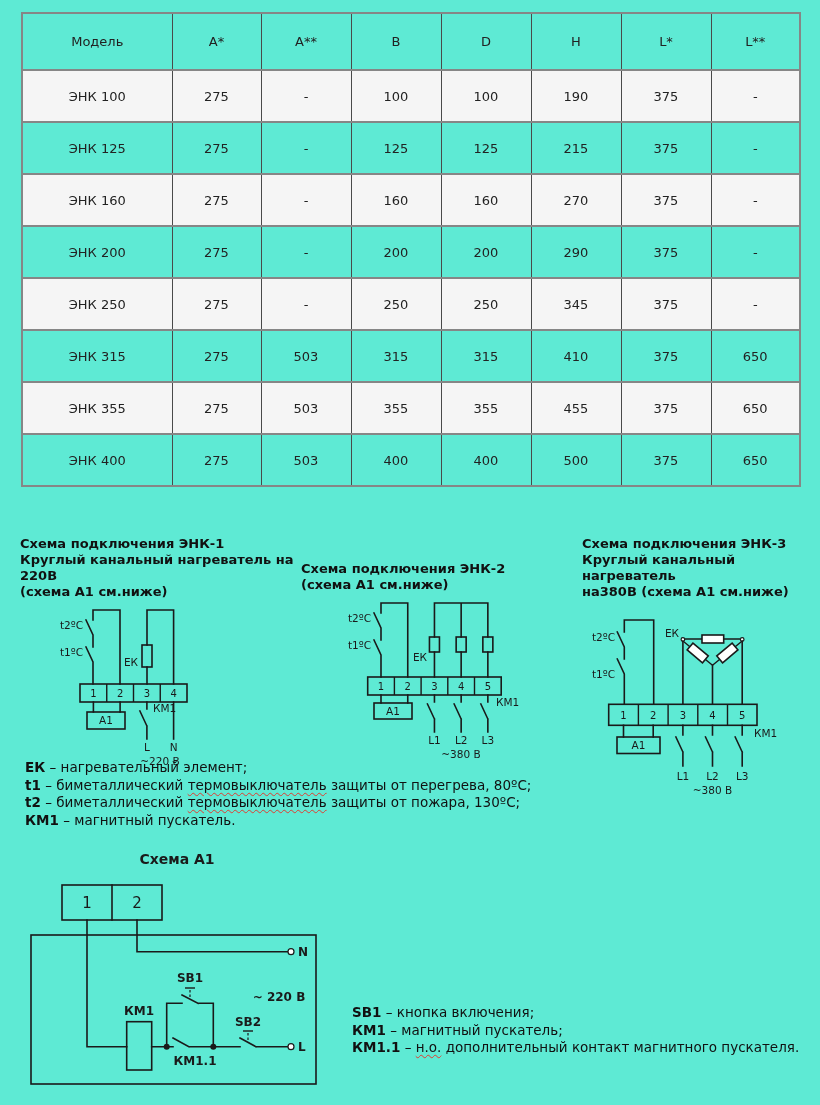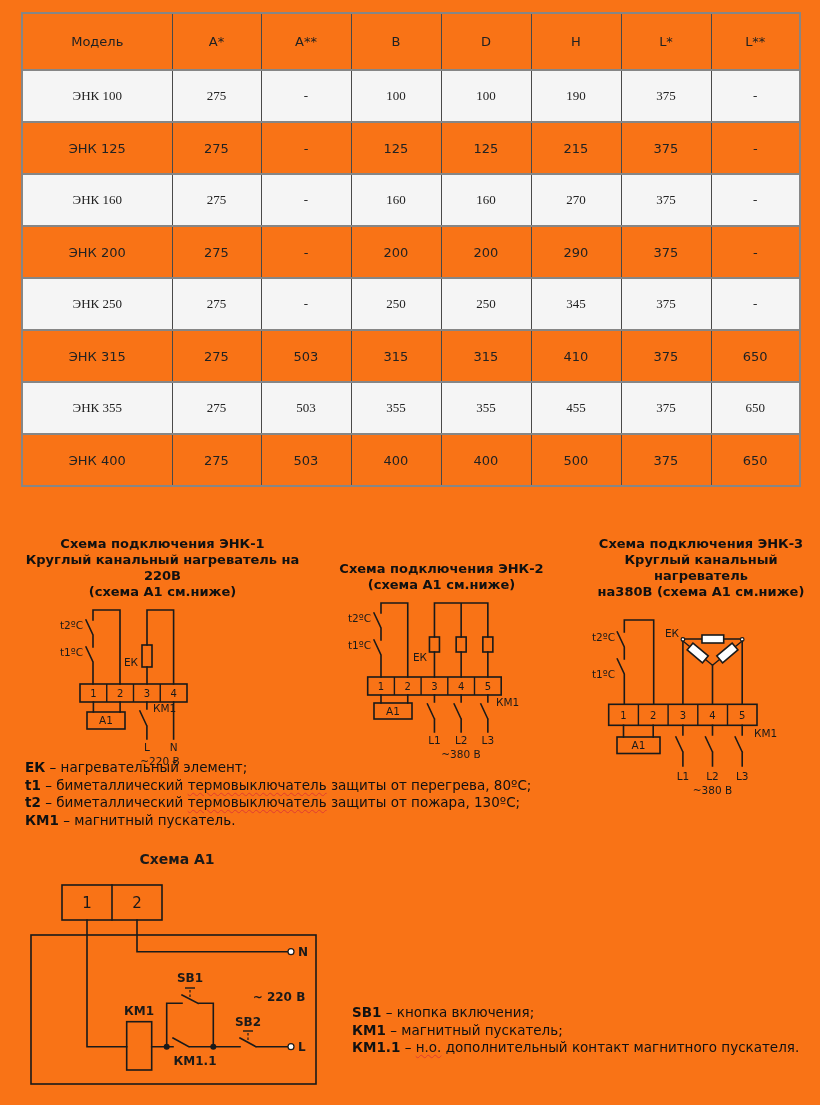--- a/index.html
+++ b/index.html
@@ -1,32 +1,32 @@
 <!DOCTYPE html>
 <html><head>
 <meta charset="utf-8">
 <style>
   * { margin:0; padding:0; box-sizing:border-box; }
   html,body { background:#ffffff; }
   body { font-family:"DejaVu Sans", sans-serif; color:#1a1a1a; }
-  .page { position:relative; width:820px; height:1105px; background:#f97316; overflow:hidden; }
+  .page { position:relative; width:820px; height:1105px; background:#5eead4; overflow:hidden; }
 
   
   table.dims { position:absolute; left:21px; top:12px; width:778px;
     border-collapse:collapse; table-layout:fixed; font-size:13px; color:#222; }
   table.dims th, table.dims td {
     border-left:1px solid #4a4a4a; border-top:2px solid #868686;
     text-align:center; vertical-align:middle; font-weight:normal; }
   table.dims { border:2px solid #868686; }
   table.dims th { height:57px; }
   table.dims td { height:52px; }
-  tr.stripe { background:#f5f5f5;font-family:Liberation Serif, serif; }
+  tr.stripe { background:#f5f5f5; }
 
   
-  .diagram { position:absolute; text-align:center; }
+  .diagram { position:absolute; text-align:left; }
   .d1 { left:20px;  top:536px; width:285px; }
   .d2 { left:301px; top:536px; width:281px;margin-top:25px; }
   .d3 { left:582px; top:536px; width:238px; }
   .diagram-title { font-size:13px; font-weight:bold; line-height:16px; color:#111; }
   .diagram svg { display:block; margin-top:2px; }
 
   svg .w  { stroke:#1a1a1a; stroke-width:1.6; fill:none; stroke-linecap:square; }
   svg .w1 { stroke:#1a1a1a; stroke-width:1.4; fill:none; }
   svg .box { stroke:#1a1a1a; stroke-width:1.6; fill:none; }
   svg .rbox { stroke:#1a1a1a; stroke-width:1.6; fill:#ffffff; }

